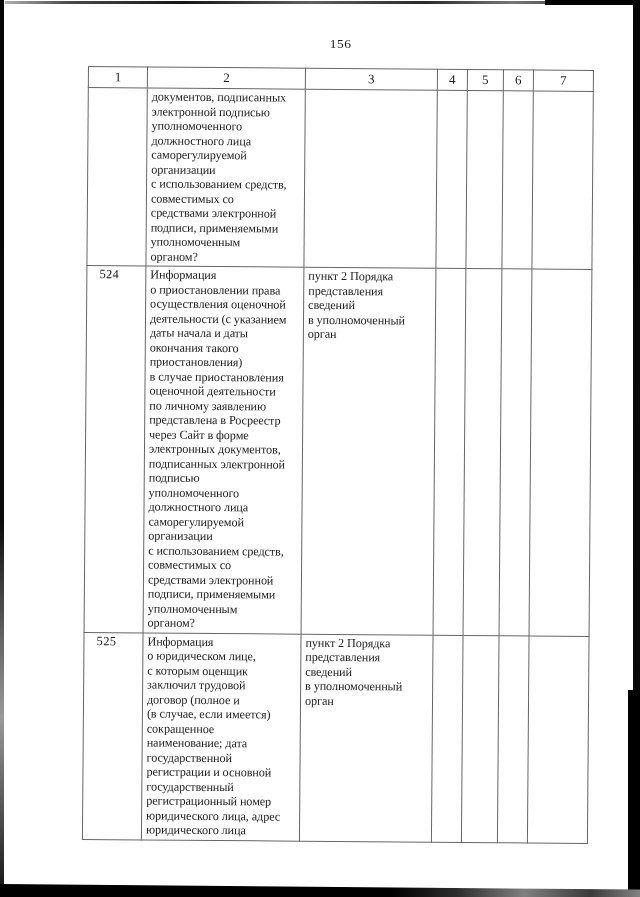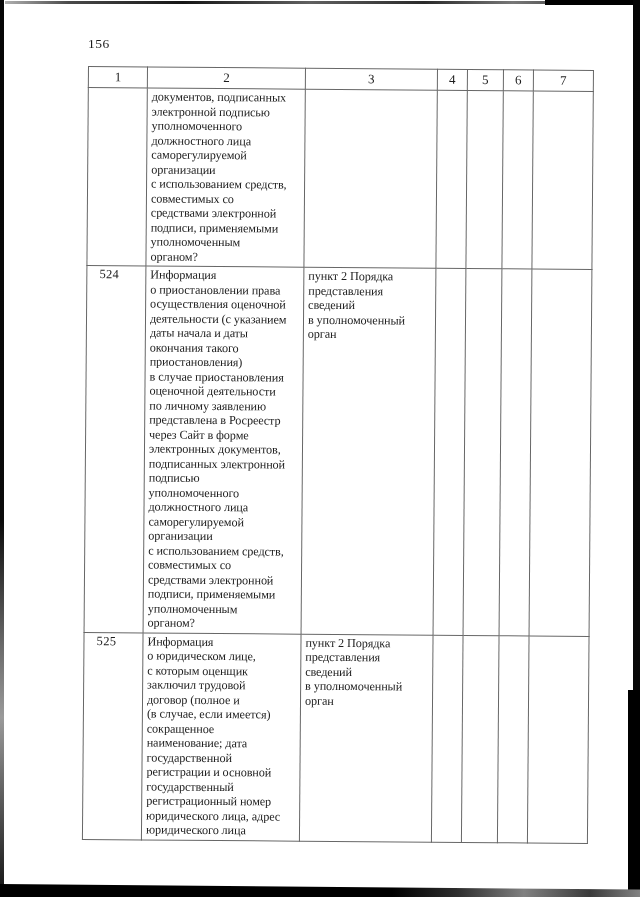--- a/index.html
+++ b/index.html
@@ -42,20 +42,21 @@
     transform-origin: 0 0;
     background: linear-gradient(to right, #000 0%, #000 60%, #2e2e2e 70%, #808080 80%, #3a3a3a 90%, #999 100%);
   }
 
   
   .page-number {
     position: absolute;
     top: 36px;
     left: 88px;
     width: 505px;
+    text-align: center;
     font-size: 13.5px;
     letter-spacing: 0.5px;
   }
 
   table.doc-table {
     position: absolute;
     left: 88px;
     top: 66px;
     width: 505px;
     border-collapse: collapse;

